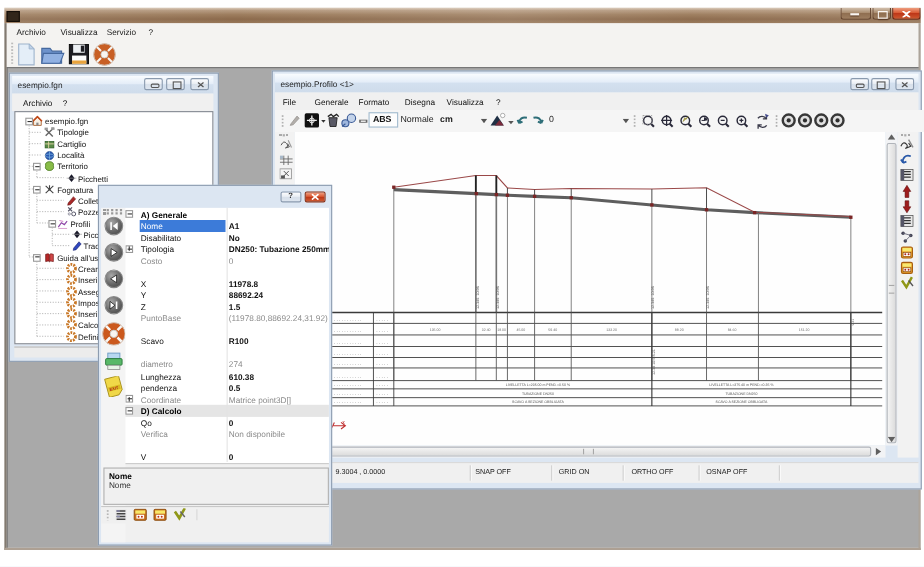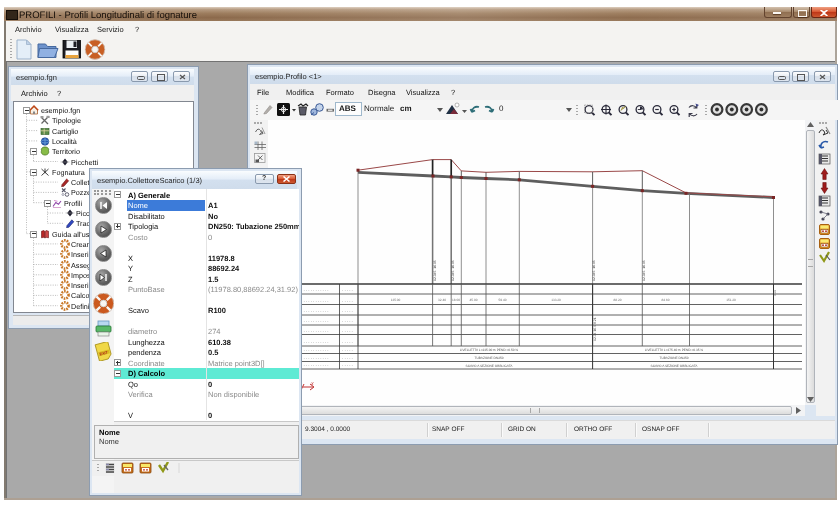--- a/index.html
+++ b/index.html
@@ -18,21 +18,20 @@
 .vdots{position:absolute;width:2px;background-image:radial-gradient(circle,#a8a8a8 40%,transparent 45%);background-size:2px 3px;}
 </style>
 </head>
 <body>
 <div id="screen">
 <div class="abs" style="left:4px;top:7px;width:833px;height:493px;background:#f4f3f1;">
 <div class="abs" style="left:0;top:0;width:833px;height:14px;
  background:linear-gradient(#dcccbc 0%,#b59a80 18%,#9d7d5e 45%,#8c6a4c 75%,#977759 100%);">
  <div class="abs" style="left:0;top:0;width:833px;height:14px;background:linear-gradient(90deg,rgba(255,255,255,0.10),rgba(255,255,255,0) 25%,rgba(255,255,255,0.13) 55%,rgba(255,255,255,0.02) 75%,rgba(255,255,255,0.10));"></div>
  <div class="abs" style="left:2px;top:3px;width:10px;height:8px;background:#32261a;border:1px solid #150e08;"></div>
- <div class="t" style="left:15px;top:2.5px;font-size:9.5px;color:#140d08;">PROFILI - Profili Longitudinali di fognature</div>
  <div class="abs" style="left:760px;top:0;width:28px;height:11px;border:1px solid #62432e;border-top:none;border-radius:0 0 3px 3px;background:linear-gradient(#d3c1ae,#ab8e71 45%,#8f6e50 50%,#9e7e60);box-sizing:border-box;"></div>
  <div class="abs" style="left:789px;top:0;width:17px;height:11px;border:1px solid #62432e;border-top:none;border-radius:0 0 3px 3px;background:linear-gradient(#d3c1ae,#ab8e71 45%,#8f6e50 50%,#9e7e60);box-sizing:border-box;"></div>
  <div class="abs" style="left:807px;top:0;width:26px;height:11px;border:1px solid #6b2412;border-top:none;border-radius:0 0 3px 3px;background:linear-gradient(#efa183,#da5c36 45%,#bd3517 50%,#cd5930);box-sizing:border-box;"></div>
  <div class="abs" style="left:769px;top:5px;width:8px;height:2px;background:#faf6f2;box-shadow:0 1px 1px rgba(60,30,10,.6);"></div>
  <div class="abs" style="left:794px;top:3px;width:7px;height:5px;border:1px solid #faf6f2;box-shadow:0 1px 1px rgba(60,30,10,.5);"></div>
  <svg class="abs" style="left:816px;top:2.5px;" width="8" height="6" viewBox="0 0 8 6">
           <path d="M0.5 0 L4 2.2 L7.5 0 M0.5 6 L4 3.8 L7.5 6 M0.5 0 L7.5 6 M7.5 0 L0.5 6" stroke="#fff" stroke-width="1.3" fill="none"></path>
         </svg>
 </div>
 <div class="t" style="left:11px;top:17.5px;font-size:7.5px;color:#1a1a1a;">Archivio</div>
@@ -71,21 +70,21 @@
 <div class="cbtn" style="left:525px;top:6px;"></div>
 <div class="cbtn" style="left:544px;top:6px;"></div>
 <div class="cbtn" style="left:566px;top:6px;"></div>
 <div class="abs" style="left:530px;top:11px;width:6px;height:2px;border:1px solid #555;border-radius:1.5px;"></div>
 <div class="abs" style="left:549px;top:9px;width:6px;height:5px;border:1px solid #555;"></div>
 <svg class="abs" style="left:571px;top:9px;" width="7" height="6" viewBox="0 0 7 6">
         <path d="M1 1 L6 5 M6 1 L1 5" stroke="#555" stroke-width="1.2"></path>
       </svg>
 <div class="cmenu" style="left:2px;top:19px;width:585px;height:16px;">
 <span class="t" style="left:7px;top:4px;">File</span>
-<span class="t" style="left:36px;top:4px;">Modifica</span>
+<span class="t" style="left:36px;top:4px;">Generale</span>
 <span class="t" style="left:76px;top:4px;">Formato</span>
 <span class="t" style="left:118px;top:4px;">Disegna</span>
 <span class="t" style="left:156px;top:4px;">Visualizza</span>
 <span class="t" style="left:201px;top:4px;">?</span>
 </div>
 <div class="abs" style="left:2px;top:35px;width:692px;height:20px;background:#f5f5f5;">
 <div class="vdots" style="left:6px;top:4px;height:12px;"></div>
 <svg class="abs" style="left:0;top:0;" width="583" height="20" viewBox="0 0 583 20">
 
  <path d="M14.5 12.5 L20 5.5 L22 7.5 L16.5 13.5 L13.8 14 Z" fill="#b2aeaa" stroke="#84807c" stroke-width="0.5"></path>
@@ -522,23 +521,20 @@
         </svg>
 <span class="t" style="left:57px;top:189.4px;font-size:7.2px;color:#111;">Calcolare il pr</span>
 <svg class="abs" style="left:46px;top:198.70000000000002px;" width="10" height="10" viewBox="0 0 10 10">
           <circle cx="5" cy="5" r="3.6" fill="none" stroke="#c87828" stroke-width="2.6" stroke-dasharray="1.6 1.0"></circle>
         </svg>
 <span class="t" style="left:57px;top:199.70000000000002px;font-size:7.2px;color:#111;">Definire carti</span>
 </div>
 <div class="abs" style="left:4px;top:248px;width:181px;height:9px;background:#ececec;border-top:1px solid #b8b8b8;"></div>
 </div>
 <div class="cwin" style="left:89px;top:168px;width:211px;height:326px;z-index:5;">
-<div class="ctitle" style="left:2px;top:2px;width:205px;height:18px;">
-        <span class="t" style="left:5px;top:5px;">esempio.CollettoreScarico (1/3)</span>
-      </div>
 <div class="cbtn" style="left:165px;top:5px;width:19px;height:10px;"></div>
 <div class="cbtn" style="left:187px;top:5px;width:19px;height:10px;background:linear-gradient(#f0a083,#da5c36 45%,#bd3517 50%,#cd5930);border-color:#8a3016;"></div>
 <span class="t" style="left:172px;top:6px;font-size:7px;color:#333;font-weight:bold;">?</span>
 <svg class="abs" style="left:193px;top:7px;" width="7" height="6" viewBox="0 0 7 6">
         <path d="M0.5 0.5 L6.5 5.5 M6.5 0.5 L0.5 5.5" stroke="#fff" stroke-width="1.5"></path>
       </svg>
 <div class="abs" style="left:2px;top:20px;width:207px;height:304px;background:#f0f0f0;">
 <div class="abs" style="left:0;top:0;width:22px;height:304px;background:#f4f4f4;">
 <div class="abs" style="left:2px;top:1px;width:17px;height:2px;border-top:2px dotted #999;"></div>
           <div class="abs" style="left:2px;top:4px;width:17px;height:2px;border-top:2px dotted #999;"></div>
@@ -641,21 +637,21 @@
             <span class="t" style="left:14px;top:1px;font-size:7.5px;color:#111;">pendenza</span>
             <span class="t" style="left:94px;top:1px;font-size:7.5px;color:#111;font-weight:bold;">0.5</span>
           </div>
 <div class="abs" style="left:0;top:168.5px;width:185px;height:10.5px;overflow:hidden;">
             <div class="abs" style="left:0px;top:1.5px;width:7px;height:7px;border:1px solid #999;background:#fff;box-sizing:border-box;"></div>
             <div class="abs" style="left:1.5px;top:4.5px;width:4px;height:1px;background:#333;"></div>
             <div class="abs" style="left:3px;top:3px;width:1px;height:4px;background:#333;"></div>
             <span class="t" style="left:14px;top:1px;font-size:7.5px;color:#8a8a8a;">Coordinate</span>
             <span class="t" style="left:94px;top:1px;font-size:7.5px;color:#8a8a8a;font-weight:normal;">Matrice point3D[]</span>
           </div>
-<div class="abs" style="left:0;top:179.0px;width:185px;height:10.5px;background:#5eead4;">
+<div class="abs" style="left:0;top:179.0px;width:185px;height:10.5px;background:#e5e5e5;">
             <div class="abs" style="left:0px;top:1.5px;width:7px;height:7px;border:1px solid #999;background:#fff;box-sizing:border-box;"></div>
             <div class="abs" style="left:1.5px;top:4.5px;width:4px;height:1px;background:#333;"></div>
             <span class="t" style="left:14px;top:1px;font-size:7.5px;font-weight:bold;color:#000;">D) Calcolo</span>
           </div>
 <div class="abs" style="left:0;top:189.5px;width:185px;height:10.5px;overflow:hidden;">
             <span class="t" style="left:14px;top:1px;font-size:7.5px;color:#111;">Qo</span>
             <span class="t" style="left:94px;top:1px;font-size:7.5px;color:#111;font-weight:bold;">0</span>
           </div>
 <div class="abs" style="left:0;top:200.0px;width:185px;height:10.5px;overflow:hidden;">
             <span class="t" style="left:14px;top:1px;font-size:7.5px;color:#8a8a8a;">Verifica</span>

